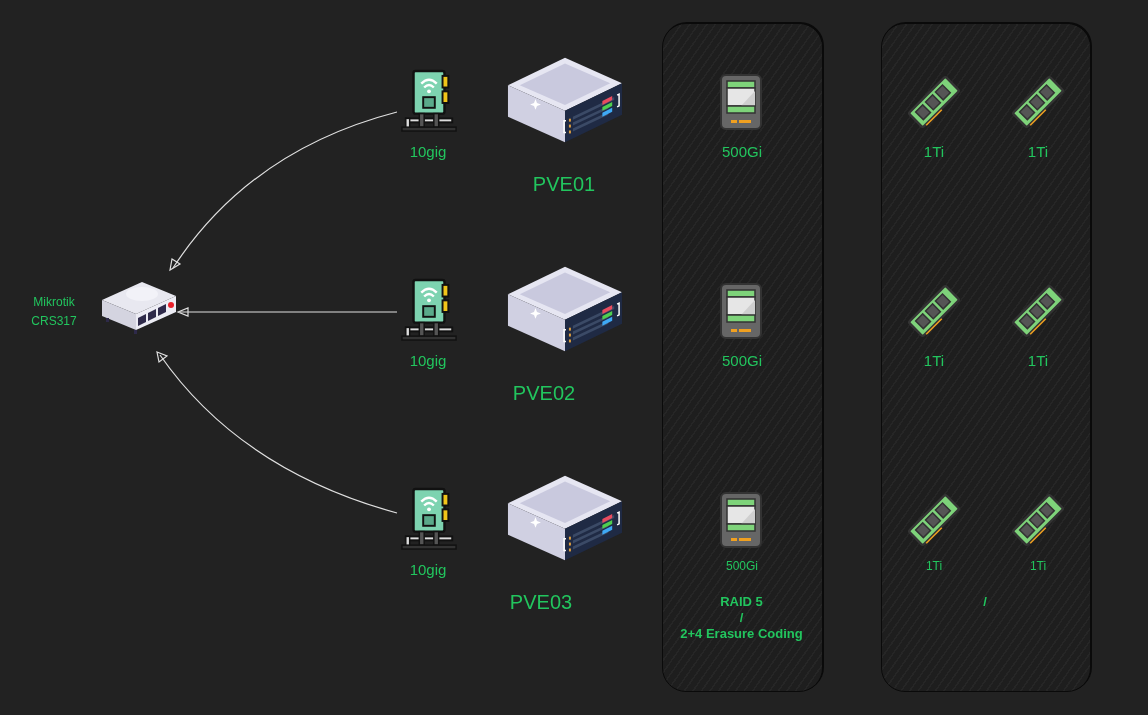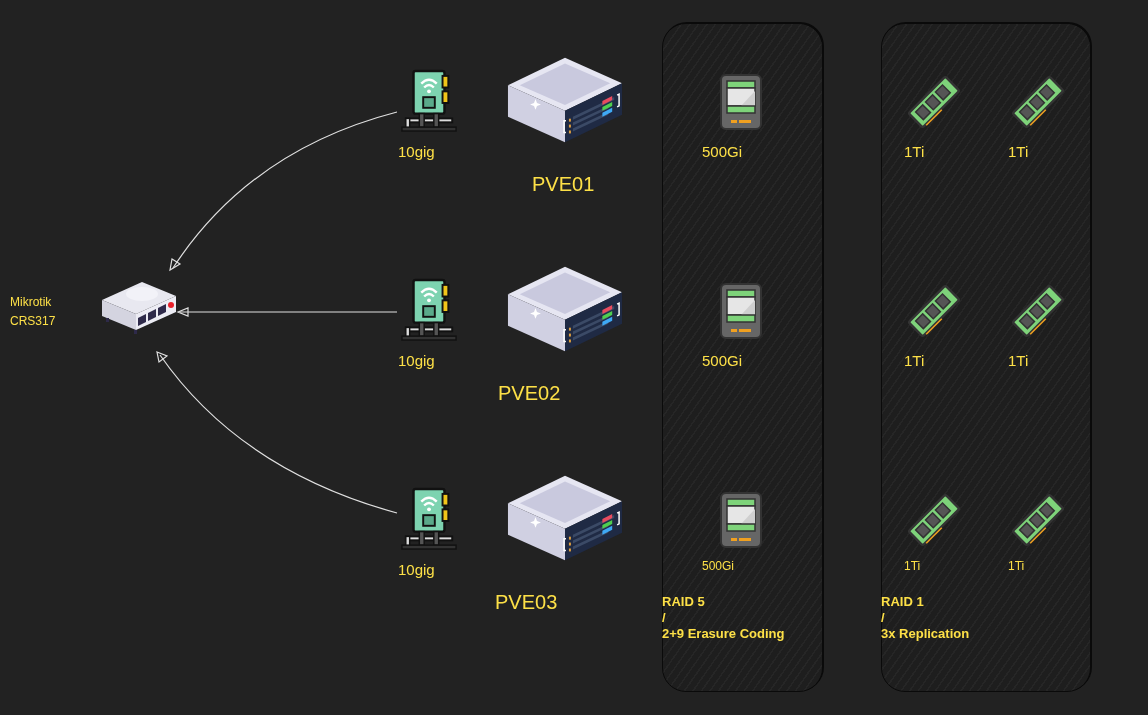--- a/index.html
+++ b/index.html
@@ -3,21 +3,21 @@
 <meta charset="utf-8">
 <style>
   html, body { margin: 0; padding: 0; }
   body {
     width: 1148px; height: 715px; position: relative; overflow: hidden;
     background: #222222;
     font-family: "Liberation Sans", sans-serif;
     color: #f0f0f0;
   }
   .abs { position: absolute; }
-  .label { position: absolute; color: #fde047; white-space: nowrap; }
+  .label { position: absolute; text-align: center; color: #22c55e; white-space: nowrap; }
   .lbl-14 { font-size: 15px; }
   .lbl-12 { font-size: 12px; }
   .lbl-20 { font-size: 20px; }
   .lbl-bold { font-size: 13px; font-weight: bold; line-height: 16px; }
   .group-box {
     position: absolute;
     border: 1.5px solid #0a0a0a;
     border-radius: 24px;
     background-color: #1e1e1e;
     background-image: repeating-linear-gradient(-55deg, rgba(255,255,255,0.035) 0px, rgba(255,255,255,0.035) 1.5px, transparent 1.5px, transparent 7px);
@@ -115,21 +115,21 @@
 </div>
 
 <div>
   <svg class="abs" style="left:400px;top:68px" width="58" height="68">
       <use href="#sym-nic"></use>
     </svg>
   <div class="label lbl-14" style="left:398px;top:143px;width:60px">10gig</div>
   <svg class="abs" style="left:506px;top:55px" width="118" height="90">
       <use href="#sym-server"></use>
     </svg>
-  <div class="label lbl-20" style="left:532px;top:173px;width:92px">PVE01</div>
+  <div class="label lbl-20" style="left:518px;top:173px;width:92px">PVE01</div>
 </div>
 
 <div>
   <svg class="abs" style="left:400px;top:277px" width="58" height="68">
       <use href="#sym-nic"></use>
     </svg>
   <div class="label lbl-14" style="left:398px;top:352px;width:60px">10gig</div>
   <svg class="abs" style="left:506px;top:264px" width="118" height="90">
       <use href="#sym-server"></use>
     </svg>
@@ -156,21 +156,21 @@
     <use href="#sym-ssd"></use>
   </svg>
 <div class="label lbl-14" style="left:702px;top:352px;width:80px">500Gi</div>
 <svg class="abs" style="left:719px;top:491px" width="44" height="58">
     <use href="#sym-ssd"></use>
   </svg>
 <div class="label lbl-12" style="left:702px;top:559px;width:80px">500Gi</div>
 <div class="label lbl-bold" style="left:662px;top:594px;width:159px">
   <div>RAID 5</div>
   <div>/</div>
-  <div>2+9 Erasure Coding</div>
+  <div>2+4 Erasure Coding</div>
 </div>
 
 <div class="group-box" style="left:881px;top:23px;width:208px;height:667px"></div>
 <svg class="abs" style="left:904px;top:72px" width="60" height="60">
     <use href="#sym-ram"></use>
   </svg>
 <div class="label lbl-14" style="left:904px;top:143px;width:60px">1Ti</div>
 <svg class="abs" style="left:1008px;top:72px" width="60" height="60">
     <use href="#sym-ram"></use>
   </svg>
@@ -185,16 +185,14 @@
 <div class="label lbl-14" style="left:1008px;top:352px;width:60px">1Ti</div>
 <svg class="abs" style="left:904px;top:490px" width="60" height="60">
     <use href="#sym-ram"></use>
   </svg>
 <div class="label lbl-12" style="left:904px;top:559px;width:60px">1Ti</div>
 <svg class="abs" style="left:1008px;top:490px" width="60" height="60">
     <use href="#sym-ram"></use>
   </svg>
 <div class="label lbl-12" style="left:1008px;top:559px;width:60px">1Ti</div>
 <div class="label lbl-bold" style="left:881px;top:594px;width:208px">
-  <div>RAID 1</div>
   <div>/</div>
-  <div>3x Replication</div>
 </div>
 
 </body></html>

